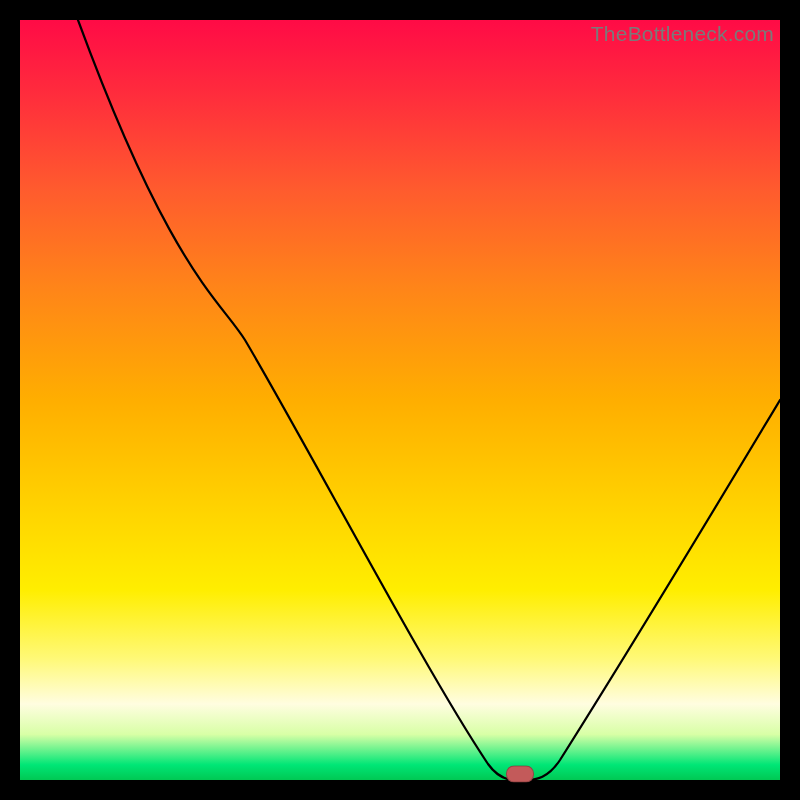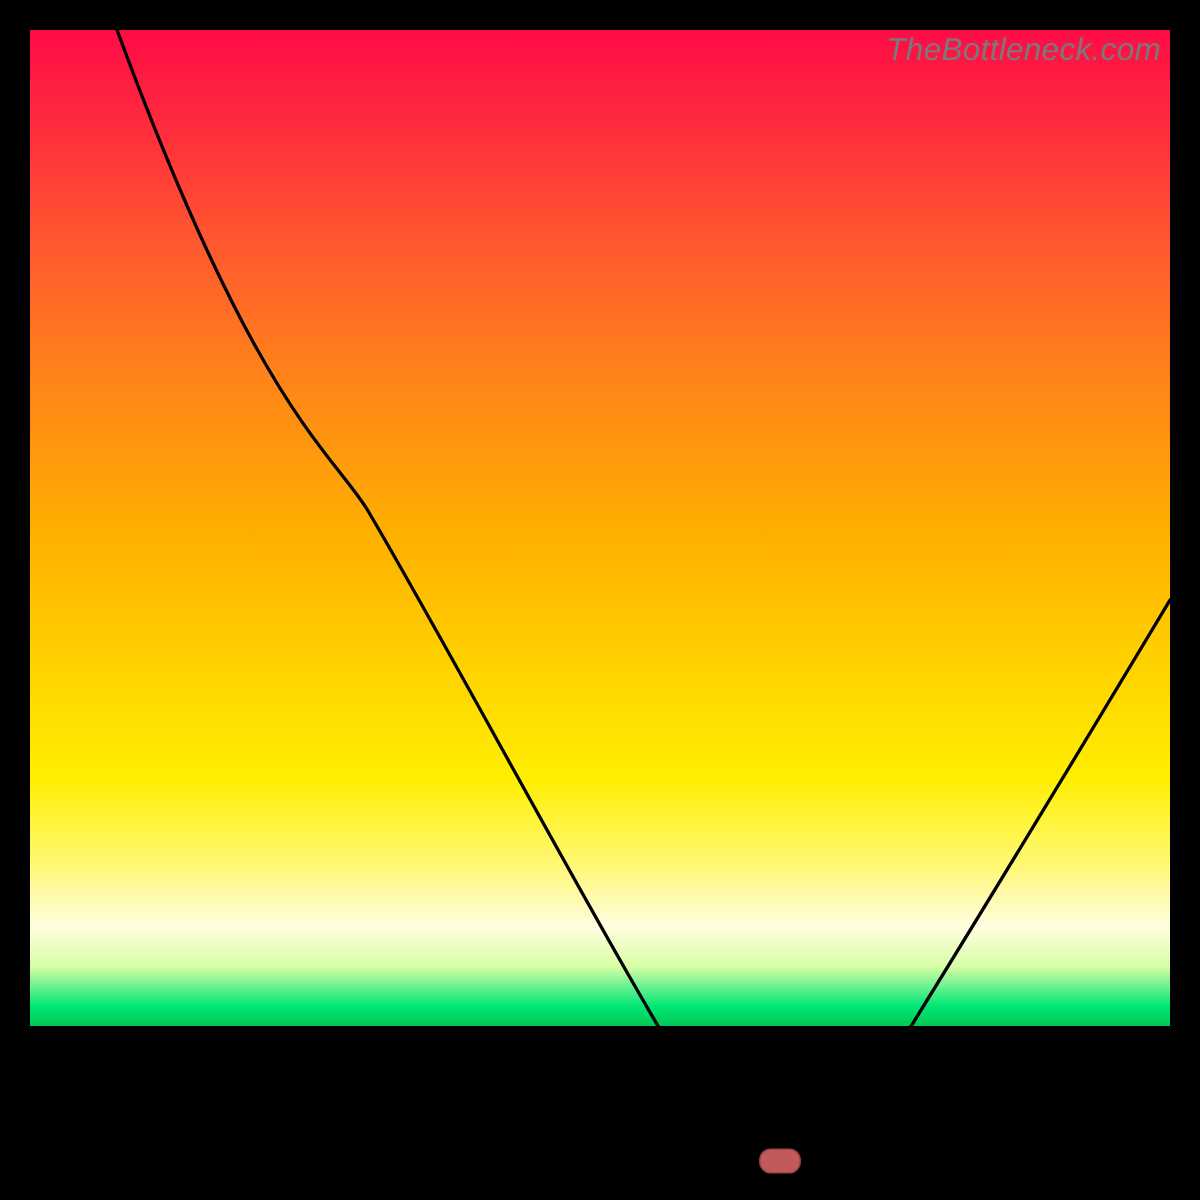--- a/index.html
+++ b/index.html
@@ -15,37 +15,36 @@
     position: relative;
     width: 800px;
     height: 800px;
     background: #000000;
   }
   .plot-area {
     position: absolute;
     left: 20px;
     top: 20px;
     width: 760px;
-    height: 664px;
+    height: 760px;
     background: linear-gradient(
       to bottom,
       #ff0b46 0%,
       #ff2d3c 10%,
       #ff5a2e 22%,
       #ff8419 35%,
       #ffae00 50%,
       #ffd500 65%,
       #ffee00 75%,
       #fff977 84%,
       #fffde0 90%,
       #d8ffa6 94%,
       #00e676 98%,
       #00c853 100%
     );
-    font-style: italic;
   }
   .watermark {
     position: absolute;
     top: 2px;
     right: 6px;
     color: #7a7a7a;
     font-size: 21px;
     letter-spacing: 0.2px;
   }
   svg.curve {

